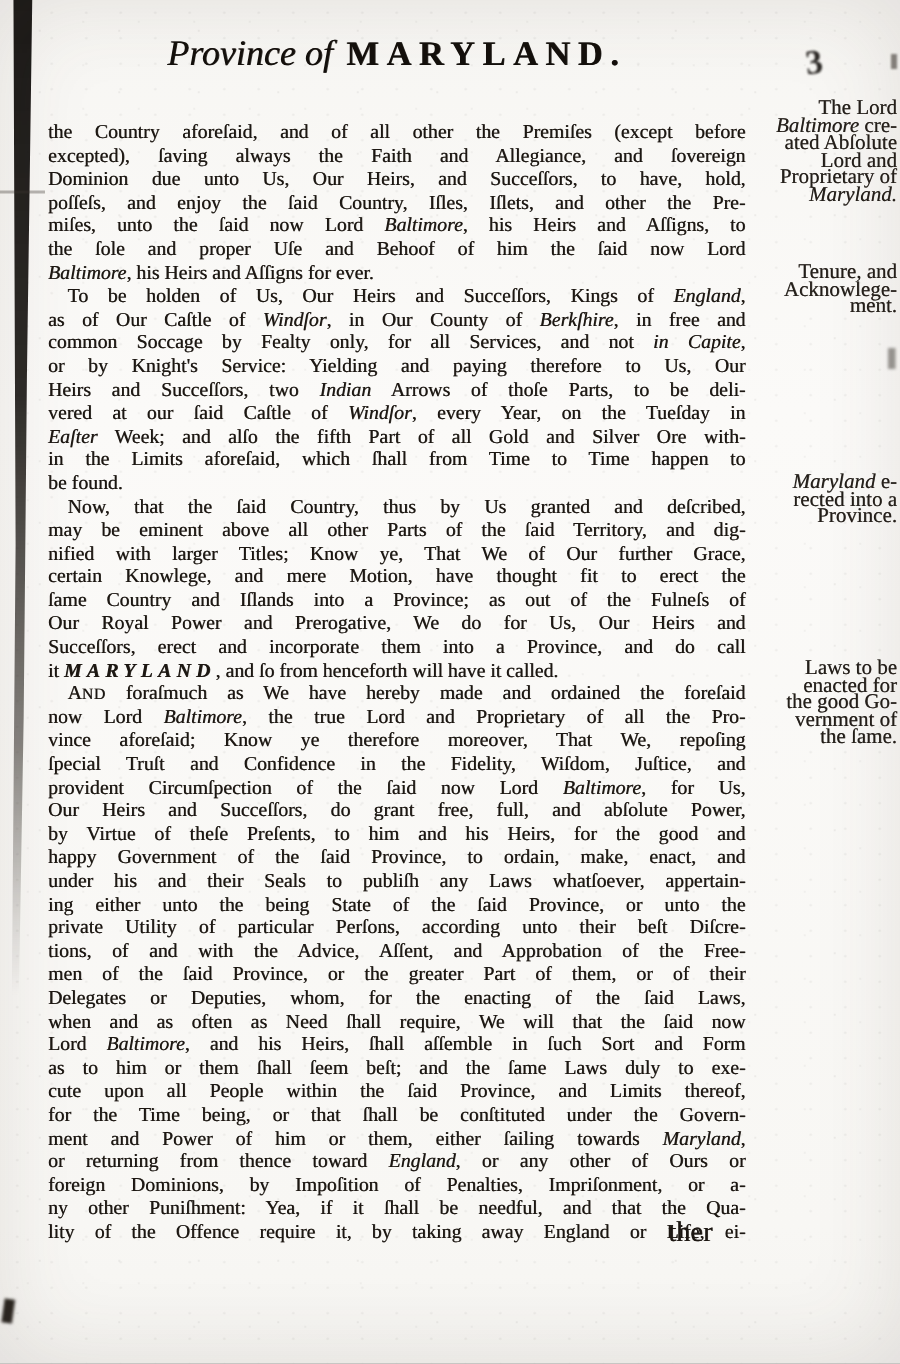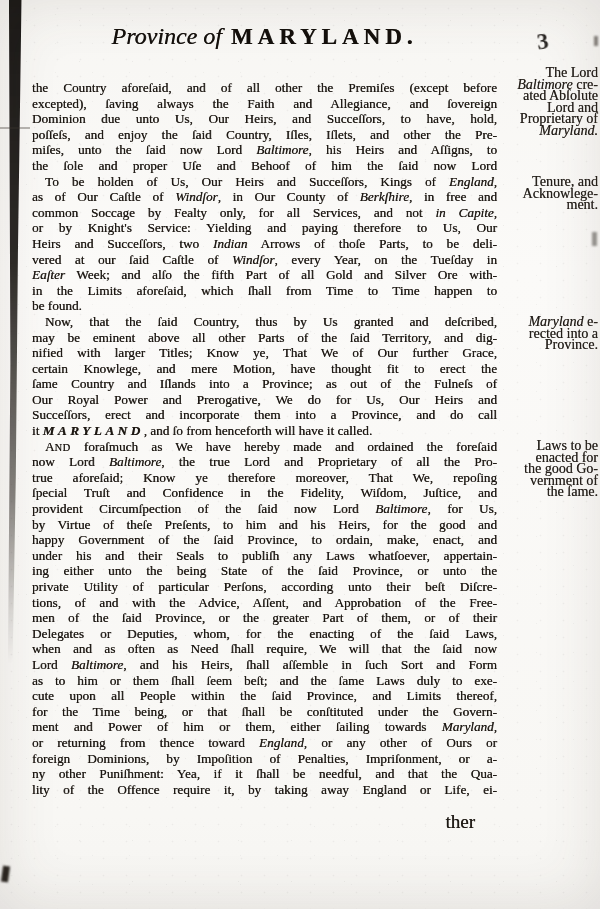--- a/index.html
+++ b/index.html
@@ -106,20 +106,21 @@
   <div class="pagenum">3</div>
 
   <div class="textblock" id="text-block">
       <div class="para">
         <div class="line">the Country aforeſaid, and of all other the Premiſes (except before</div>
         <div class="line">excepted), ſaving always the Faith and Allegiance, and ſovereign</div>
         <div class="line">Dominion due unto Us, Our Heirs, and Succeſſors, to have, hold,</div>
         <div class="line">poſſeſs, and enjoy the ſaid Country, Iſles, Iſlets, and other the Pre-</div>
         <div class="line">miſes, unto the ſaid now Lord <i>Baltimore</i>, his Heirs and Aſſigns, to</div>
         <div class="line">the ſole and proper Uſe and Behoof of him the ſaid now Lord</div>
+        <div class="line noju"><i>Baltimore</i>, his Heirs and Aſſigns for ever.</div>
       </div>
       <div class="para indent">
         <div class="line">To be holden of Us, Our Heirs and Succeſſors, Kings of <i>England</i>,</div>
         <div class="line">as of Our Caſtle of <i>Windſor</i>, in Our County of <i>Berkſhire</i>, in free and</div>
         <div class="line">common Soccage by Fealty only, for all Services, and not <i>in Capite</i>,</div>
         <div class="line">or by Knight's Service: Yielding and paying therefore to Us, Our</div>
         <div class="line">Heirs and Succeſſors, two <i>Indian</i> Arrows of thoſe Parts, to be deli-</div>
         <div class="line">vered at our ſaid Caſtle of <i>Windſor</i>, every Year, on the Tueſday in</div>
         <div class="line"><i>Eaſter</i> Week; and alſo the fifth Part of all Gold and Silver Ore with-</div>
         <div class="line">in the Limits aforeſaid, which ſhall from Time to Time happen to</div>
@@ -131,23 +132,24 @@
         <div class="line">nified with larger Titles; Know ye, That We of Our further Grace,</div>
         <div class="line">certain Knowlege, and mere Motion, have thought fit to erect the</div>
         <div class="line">ſame Country and Iſlands into a Province; as out of the Fulneſs of</div>
         <div class="line">Our Royal Power and Prerogative, We do for Us, Our Heirs and</div>
         <div class="line">Succeſſors, erect and incorporate them into a Province, and do call</div>
         <div class="line noju">it <i class="wide">MARYLAND</i>, and ſo from henceforth will have it called.</div>
       </div>
       <div class="para indent">
         <div class="line">A<span class="nd">ND</span> foraſmuch as We have hereby made and ordained the foreſaid</div>
         <div class="line">now Lord <i>Baltimore</i>, the true Lord and Proprietary of all the Pro-</div>
-        <div class="line">true aforeſaid; Know ye therefore moreover, That We, repoſing</div>
+        <div class="line">vince aforeſaid; Know ye therefore moreover, That We, repoſing</div>
         <div class="line">ſpecial Truſt and Confidence in the Fidelity, Wiſdom, Juſtice, and</div>
         <div class="line">provident Circumſpection of the ſaid now Lord <i>Baltimore</i>, for Us,</div>
+        <div class="line">Our Heirs and Succeſſors, do grant free, full, and abſolute Power,</div>
         <div class="line">by Virtue of theſe Preſents, to him and his Heirs, for the good and</div>
         <div class="line">happy Government of the ſaid Province, to ordain, make, enact, and</div>
         <div class="line">under his and their Seals to publiſh any Laws whatſoever, appertain-</div>
         <div class="line">ing either unto the being State of the ſaid Province, or unto the</div>
         <div class="line">private Utility of particular Perſons, according unto their beſt Diſcre-</div>
         <div class="line">tions, of and with the Advice, Aſſent, and Approbation of the Free-</div>
         <div class="line">men of the ſaid Province, or the greater Part of them, or of their</div>
         <div class="line">Delegates or Deputies, whom, for the enacting of the ſaid Laws,</div>
         <div class="line">when and as often as Need ſhall require, We will that the ſaid now</div>
         <div class="line">Lord <i>Baltimore</i>, and his Heirs, ſhall aſſemble in ſuch Sort and Form</div>

